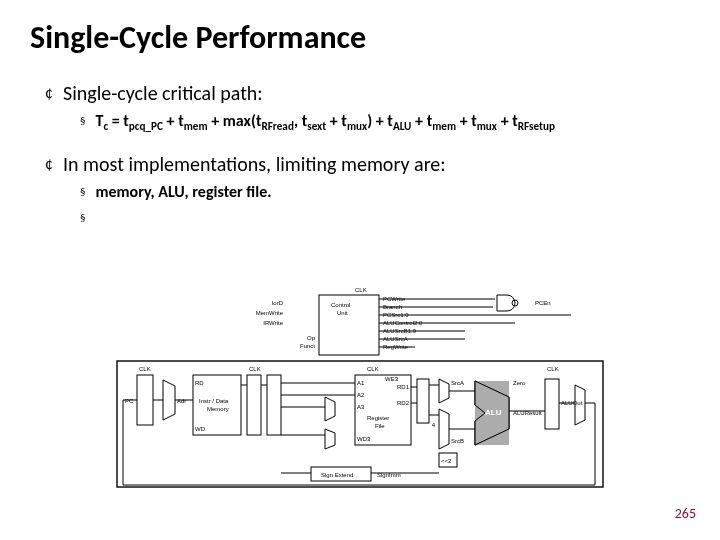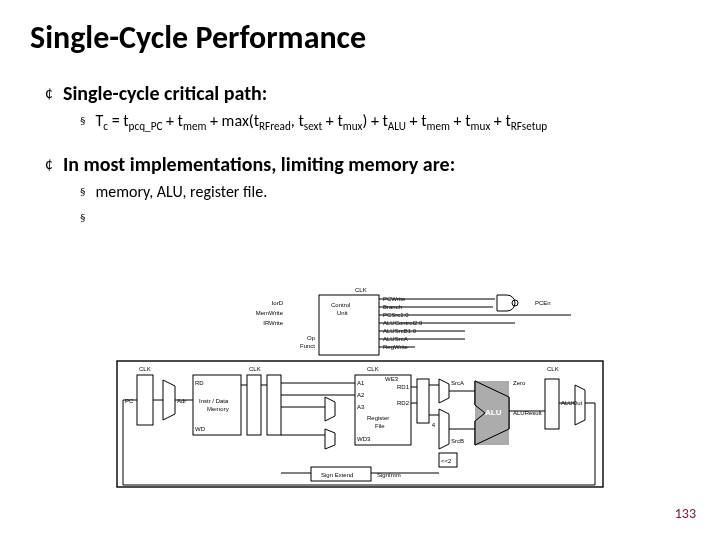--- a/index.html
+++ b/index.html
@@ -38,41 +38,42 @@
     align-items: flex-start;
     margin-bottom: 4px;
   }
   .bullet-mark {
     font-size: 16px;
     margin-right: 10px;
     line-height: 26px;
   }
   .bullet-text {
     font-size: 20px;
-    font-weight: 700;
+    font-weight: 400;
     line-height: 26px;
   }
   .sub-row {
     display: flex;
     align-items: flex-start;
     margin-left: 35px;
     margin-top: 4px;
     margin-bottom: 14px;
   }
   .sub-mark {
     font-size: 11px;
     margin-right: 10px;
     line-height: 22px;
     color: #000;
   }
   .sub-text {
     font-size: 16px;
     line-height: 22px;
-  }
-  .formula { font-weight: 400; }
+    font-weight: bold;
+  }
+  .formula { font-weight: 700; }
   .sub { font-size: 0.7em; vertical-align: sub; }
   .diagram {
     position: absolute;
     left: 115px;
     top: 285px;
     width: 490px;
     height: 210px;
   }
   .diagram svg { width: 100%; height: 100%; }
   .pagenum {
@@ -236,14 +237,14 @@
         <line x1="444" y1="118" x2="460" y2="118"></line>
         <line x1="470" y1="118" x2="480" y2="118"></line>
         <line x1="480" y1="118" x2="480" y2="200"></line>
         <line x1="480" y1="200" x2="8" y2="200"></line>
         <line x1="8" y1="200" x2="8" y2="115"></line>
         <line x1="8" y1="115" x2="22" y2="115"></line>
       </g>
     </svg>
   </div>
 
-  <div class="pagenum">133</div>
+  <div class="pagenum">265</div>
 </div>
 
 </body></html>

